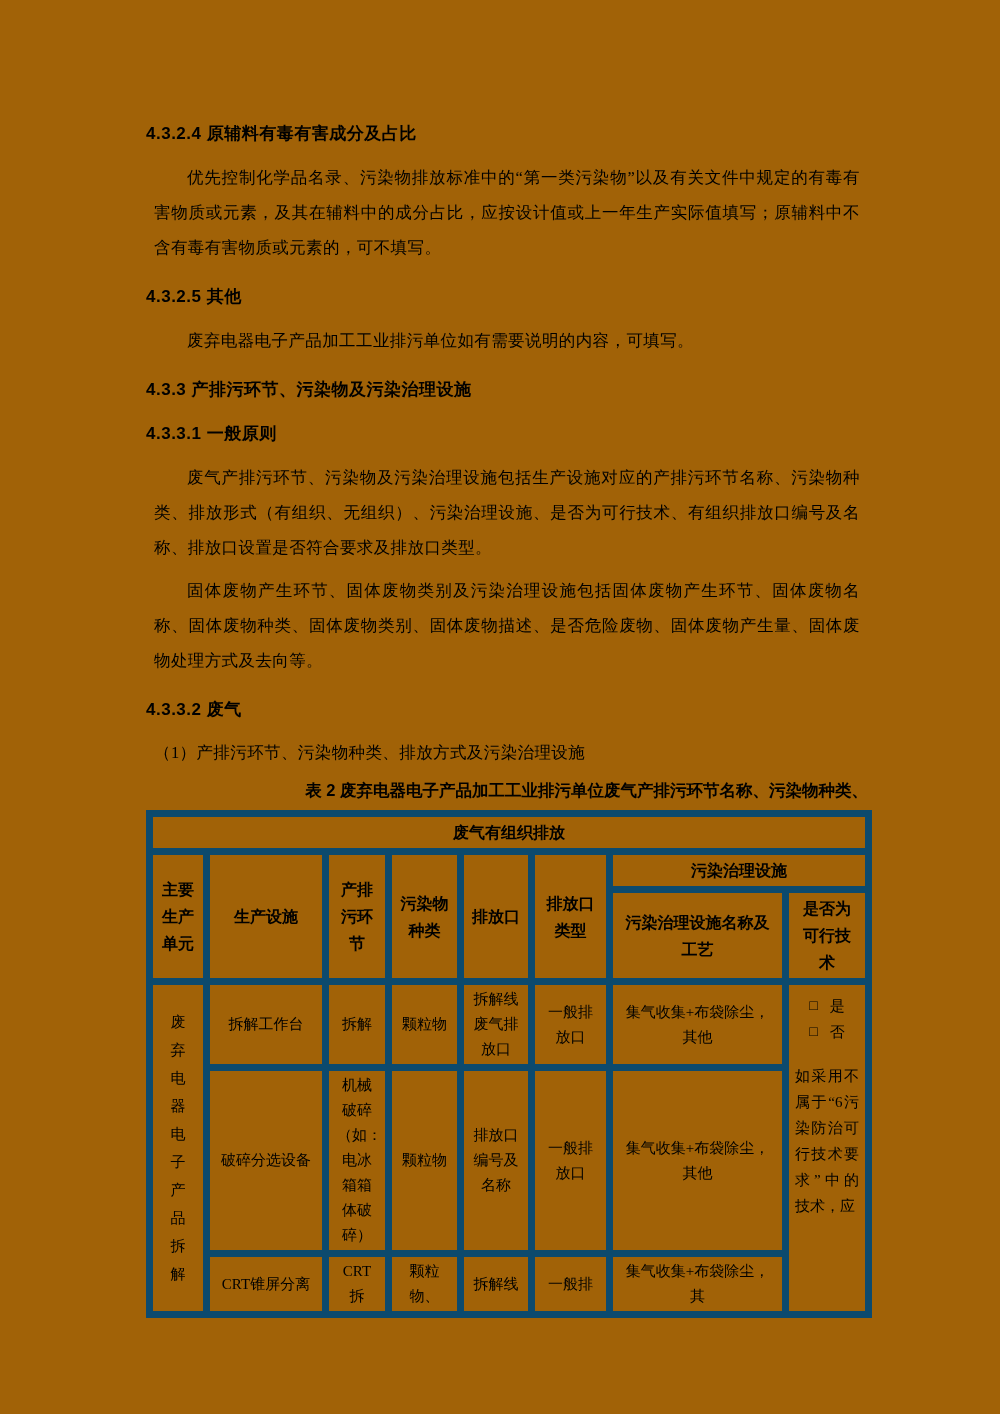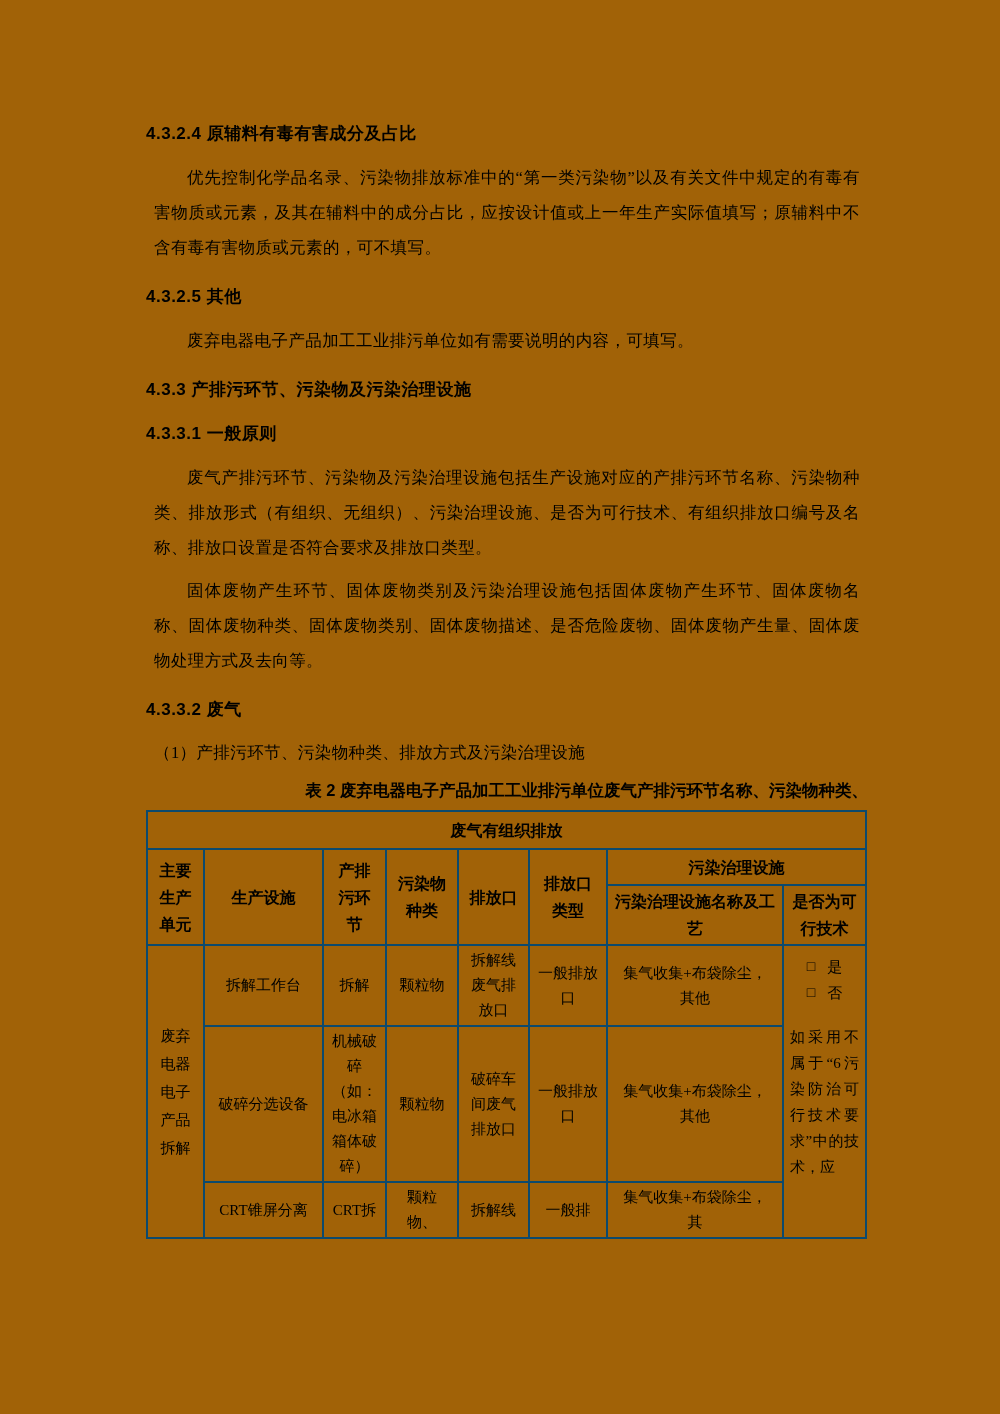--- a/index.html
+++ b/index.html
@@ -24,21 +24,21 @@
   .table-caption{
     font-family:"Liberation Sans",sans-serif;font-weight:bold;
     font-size:16.5px;line-height:27px;text-align:right;margin-top:8px;
   }
   table.t2{
     border-collapse:collapse;table-layout:fixed;width:719px;
     margin-top:6px;font-size:15px;font-family:"Liberation Serif",serif;
     border:2px solid #000;
   }
   .t2 td{
-    border:2px solid #0c4a6e;text-align:center;vertical-align:middle;
+    border:7px solid #0c4a6e;text-align:center;vertical-align:middle;
     padding:2px 8px;line-height:25px;word-break:break-all;
   }
   .t2 td.hdr{
     font-family:"Liberation Sans",sans-serif;font-weight:bold;
     font-size:16px;line-height:27px;padding:2px 8px;
   }
   .t2 td.hdr-wide{padding:2px 6px;}
   .t2 tr.r-banner{height:38px;}
   .t2 tr.r-head1{height:36px;}
   .t2 tr.r-head2{height:49px;}
@@ -127,21 +127,21 @@
             <span class="chk-box">□</span>
             <span>否</span>
           </div>
           <div class="feasible-note">如采用不属于“6污染防治可行技术要求”中的技术，应</div>
         </td>
       </tr>
       <tr class="r-body2">
         <td>破碎分选设备</td>
         <td>机械破碎（如：电冰箱箱体破碎）</td>
         <td>颗粒物</td>
-        <td>破碎车间废气排放口</td>
+        <td>排放口编号及名称</td>
         <td>一般排放口</td>
         <td>集气收集+布袋除尘，其他</td>
       </tr>
       <tr class="r-body3">
         <td>CRT锥屏分离</td>
         <td>CRT拆</td>
         <td>颗粒物、</td>
         <td>拆解线</td>
         <td>一般排</td>
         <td>集气收集+布袋除尘，其</td>

